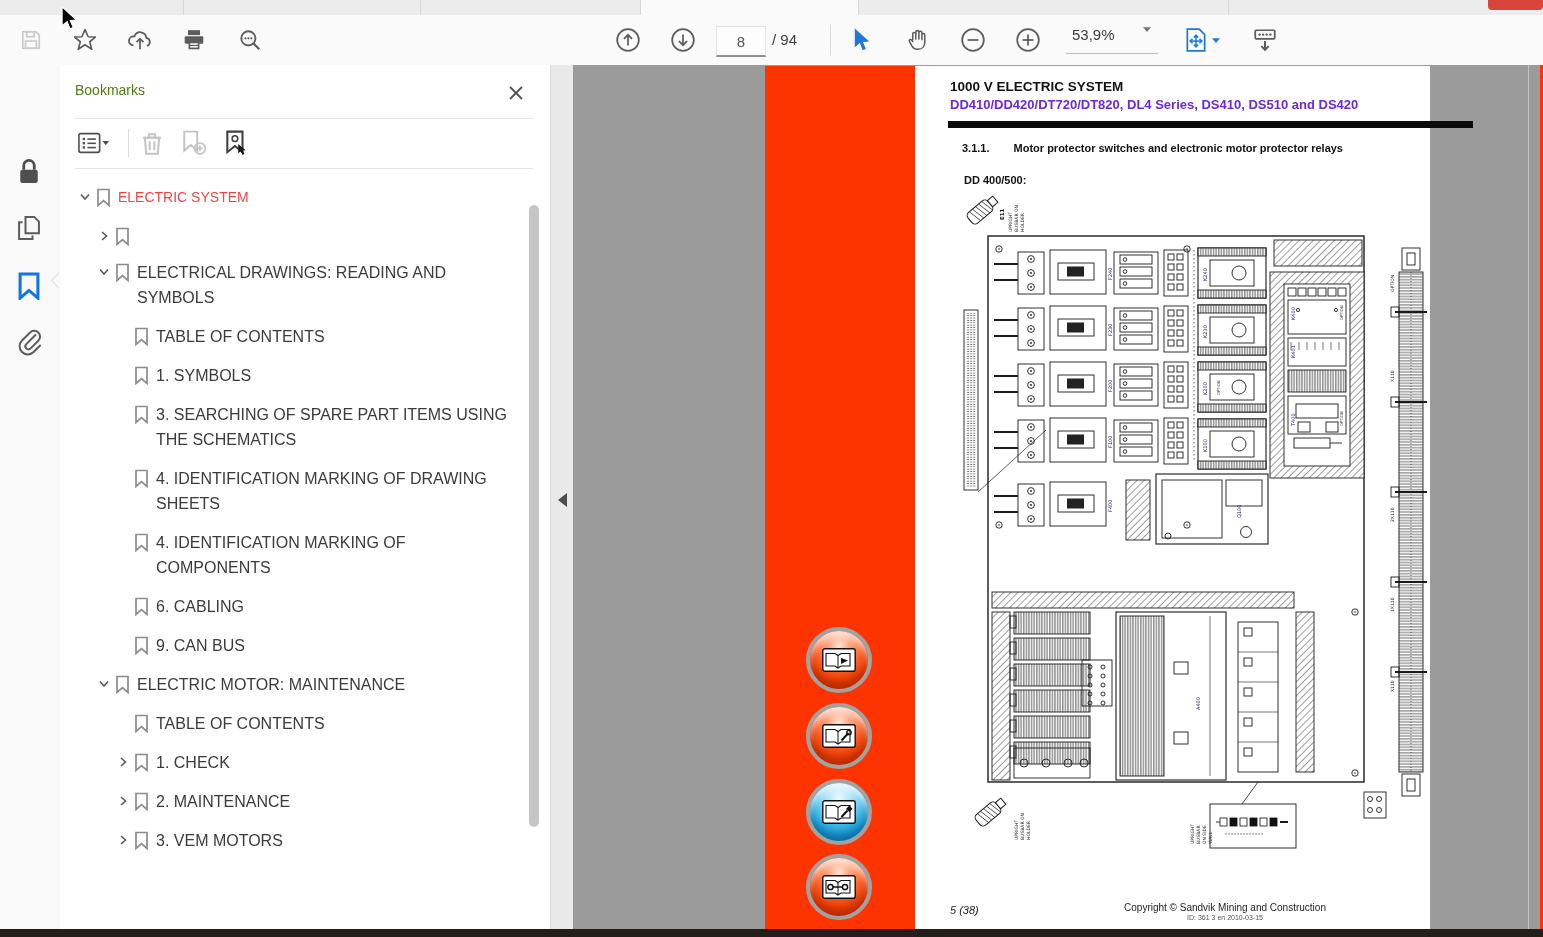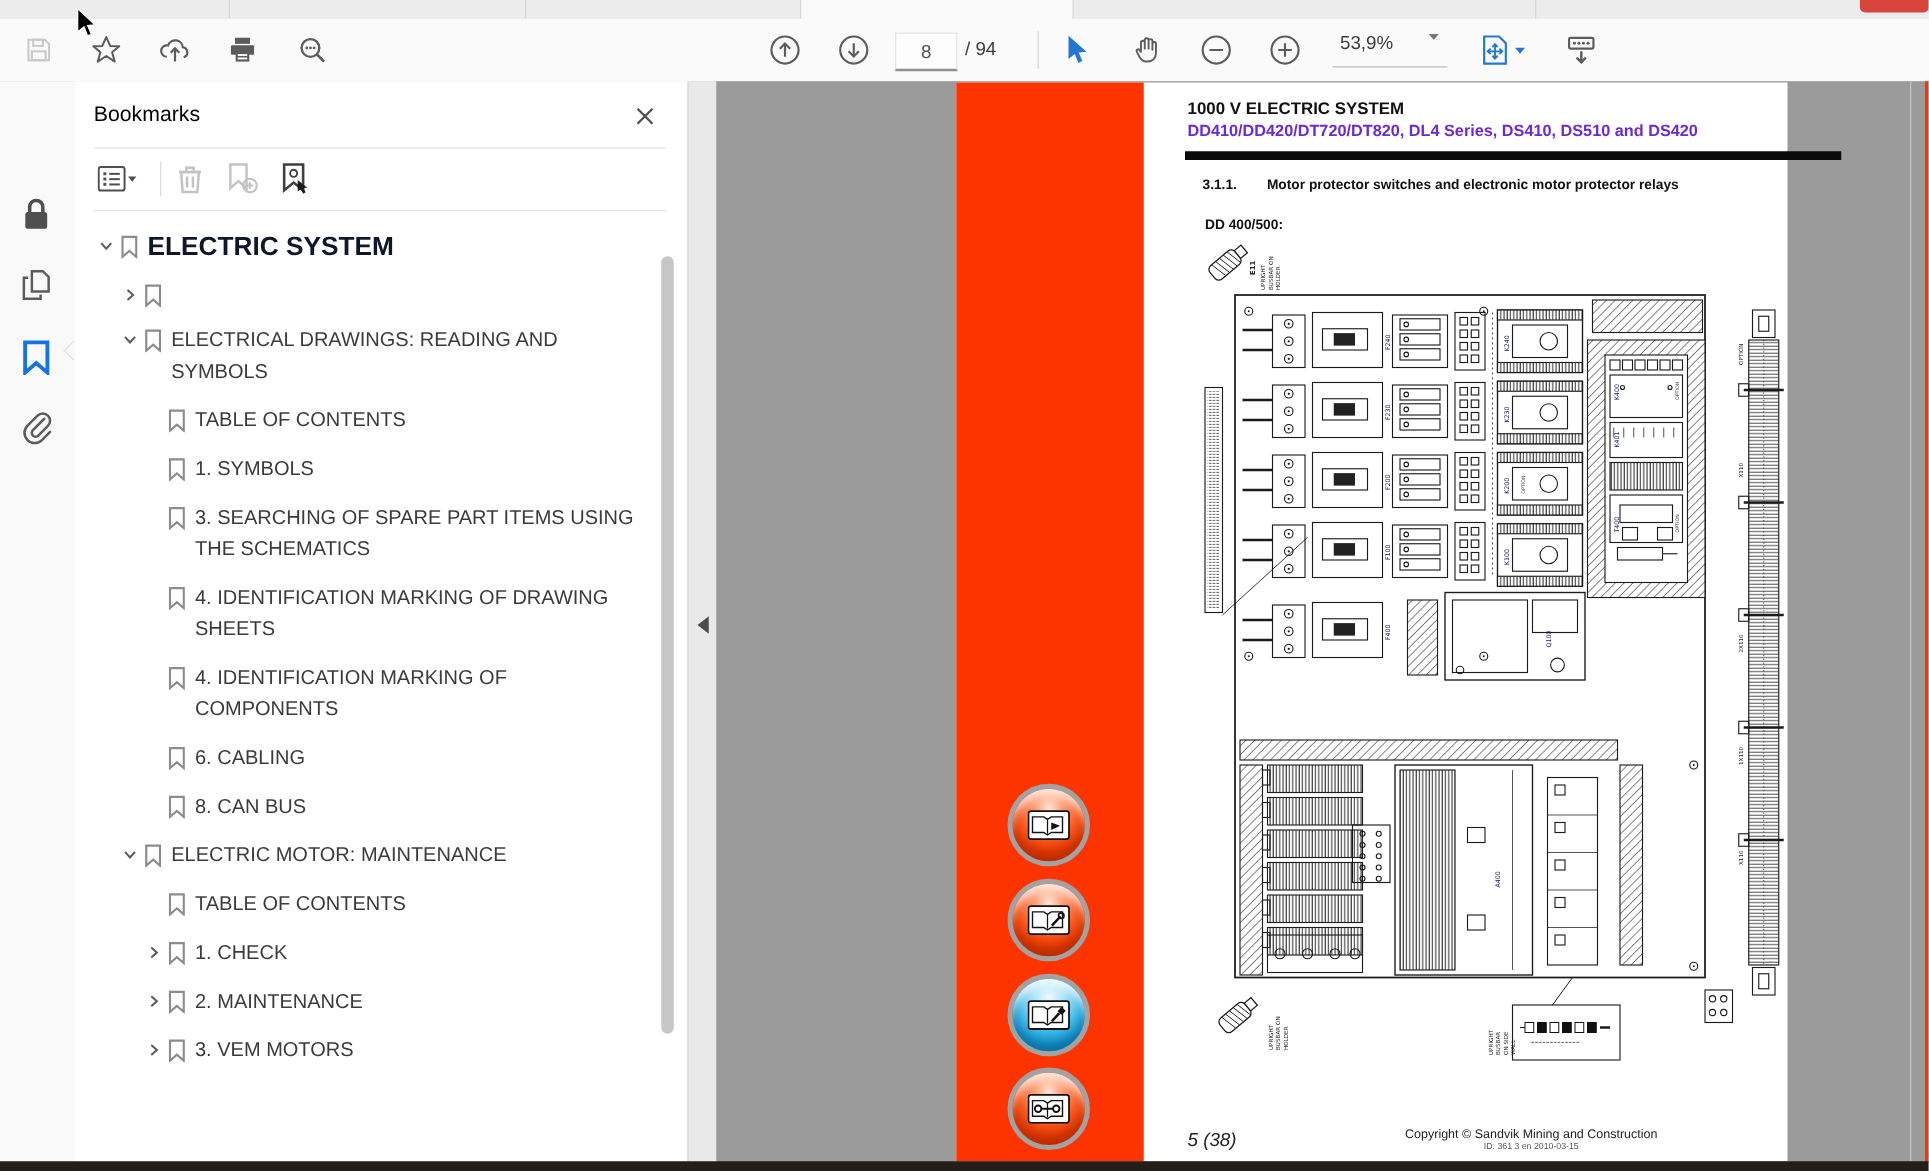--- a/index.html
+++ b/index.html
@@ -18,31 +18,31 @@
     border-bottom:2px solid #909090;text-align:center;color:#555;font-size:15px;font-family:inherit}
   .pagetotal{left:772px;top:16px;font-size:15px;color:#3b3b3b}
   .zoomctl{left:1066px;top:11px;width:92px;height:28px;border-bottom:1px solid #bdbdbd;display:flex;justify-content:space-between;padding:0 6px;box-sizing:border-box}
   .zoomval{font-size:15px;color:#3b3b3b}
   
   .rail{left:0;top:65px;width:60px;height:865px;background:#f9f9f9;border-right:1px solid #e0e0e0}
   .railbtn{left:14px;width:30px;height:30px;display:flex;align-items:center;justify-content:center}
   .notch{left:53px;top:210px;width:10px;height:10px;background:#f9f9f9;border-left:1px solid #e0e0e0;border-bottom:1px solid #e0e0e0;transform:rotate(45deg)}
   
   .panel{left:60px;top:65px;width:490px;height:865px;background:#fff;border-right:1px solid #d7d7d7}
-  .paneltitle{left:15px;top:17px;font-size:17px;color:#000000}
+  .paneltitle{left:15px;top:17px;font-size:14px;color:#4d7c0f}
   .pclose{left:446px;top:18px;width:20px;height:20px;display:flex;align-items:center;justify-content:center}
   .pdiv{left:15px;width:458px;height:1px;background:#e4e4e4}
   .ptbtn{top:62px;width:32px;height:32px;display:flex;align-items:center;justify-content:center}
   .ptdiv{left:68px;top:64px;width:1px;height:28px;background:#dcdcdc}
   .tree{left:0;top:108px;width:468px;height:757px;overflow:hidden;padding-top:12px;box-sizing:border-box}
   .bm{display:flex;align-items:flex-start;margin-bottom:14px;cursor:default}
   .bm .chev{width:22px;min-width:22px;padding-top:6px;display:flex;justify-content:center}
   .bm .flag{width:22px;min-width:22px;padding-top:3px}
   .bm .lbl{font-size:16px;line-height:25px;color:#3b3b3b;padding-right:14px}
-  .bm.bold .lbl{font-weight:bold;color:#0f172a;font-size:21px}
+  .bm.bold .lbl{font-weight:normal;color:#ef4444;font-size:14px}
   .bm.l1{padding-left:14px}.bm.l2{padding-left:33px}.bm.l3{padding-left:52px}
   .pscroll{left:468px;top:110px;width:12px;height:755px}
   .pthumb{left:1px;top:30px;width:10px;height:622px;background:#c6c6c6;border-radius:5px;position:absolute}
   
   .cstrip{left:550px;top:65px;width:23px;height:865px;background:#e9e9e9;border-left:1px solid #dadada}
   .carrow{left:7px;top:428px;width:0;height:0;border-top:7px solid transparent;border-bottom:7px solid transparent;border-right:9px solid #4c4c4c;position:absolute}
   
   .viewer{left:573px;top:65px;width:955px;height:865px;background:#9b9b9b}
   .vscroll{left:1528px;top:65px;width:12px;height:865px;background:#9b9b9b;border-left:1px solid #c4c4c4}
   .vedge{left:1540px;top:65px;width:3px;height:865px;background:#ff3300}
@@ -55,21 +55,21 @@
     box-shadow:inset 0 10px 8px -4px rgba(255,255,255,.8), inset 0 -7px 9px rgba(110,20,0,.35);
     display:flex;align-items:center;justify-content:center;cursor:pointer}
   .sbtn.blue{background:radial-gradient(circle at 50% 26%,#ecfbff 0%,#a6e3f8 24%,#3fbae9 52%,#0f93cf 76%,#0a7fb6 100%);
     box-shadow:inset 0 10px 8px -4px rgba(255,255,255,.85), inset 0 -7px 9px rgba(5,60,100,.35)}
   .doc-h1{left:185px;top:13px;font-size:13.5px;font-weight:bold;color:#111;position:absolute}
   .doc-h2{left:185px;top:31px;font-size:13px;font-weight:bold;color:#6d28d9;position:absolute}
   .doc-bar{left:183px;top:55px;width:525px;height:7px;background:#0a0a0a;position:absolute}
   .doc-sec{left:197px;top:76px;font-size:11px;font-weight:bold;color:#111;position:absolute}
   .doc-sec .st{margin-left:24px}
   .doc-model{left:199px;top:108px;font-size:11px;font-weight:bold;color:#111;position:absolute}
-  .doc-foot-l{left:185px;top:838px;font-size:15px;font-style:italic;color:#222;position:absolute}
+  .doc-foot-l{left:185px;top:838px;font-size:11px;font-style:italic;color:#222;position:absolute}
   .doc-foot-c{left:300px;top:836px;width:320px;text-align:center;font-size:10px;color:#222;position:absolute}
   .doc-foot-id{font-size:7px;color:#555;margin-top:1px}
   .schem{left:193px;top:126px;position:absolute}
   .cursor-ptr{left:58px;top:6px;z-index:50}
   svg{display:block}
 </style>
 </head>
 <body>
 
 <div class="abs tabstrip">
@@ -385,21 +385,21 @@
         </span>
         <span class="lbl">6. CABLING</span>
       </div>
       <div class="bm l3">
         <span class="chev"></span>
         <span class="flag">
           <svg width="15" height="19" viewBox="0 0 15 19">
             <path d="M2 1.5 H13 V17.5 L7.5 12.7 2 17.5 Z" fill="none" stroke="#8c8c8c" stroke-width="1.7"></path>
           </svg>
         </span>
-        <span class="lbl">8. CAN BUS</span>
+        <span class="lbl">9. CAN BUS</span>
       </div>
       <div class="bm l2">
         <span class="chev">
           <svg width="12" height="12" viewBox="0 0 12 12">
             <polyline points="2,3.5 6,8 10,3.5" fill="none" stroke="#5a5a5a" stroke-width="1.6"></polyline>
           </svg>
         </span>
         <span class="flag">
           <svg width="15" height="19" viewBox="0 0 15 19">
             <path d="M2 1.5 H13 V17.5 L7.5 12.7 2 17.5 Z" fill="none" stroke="#8c8c8c" stroke-width="1.7"></path>

